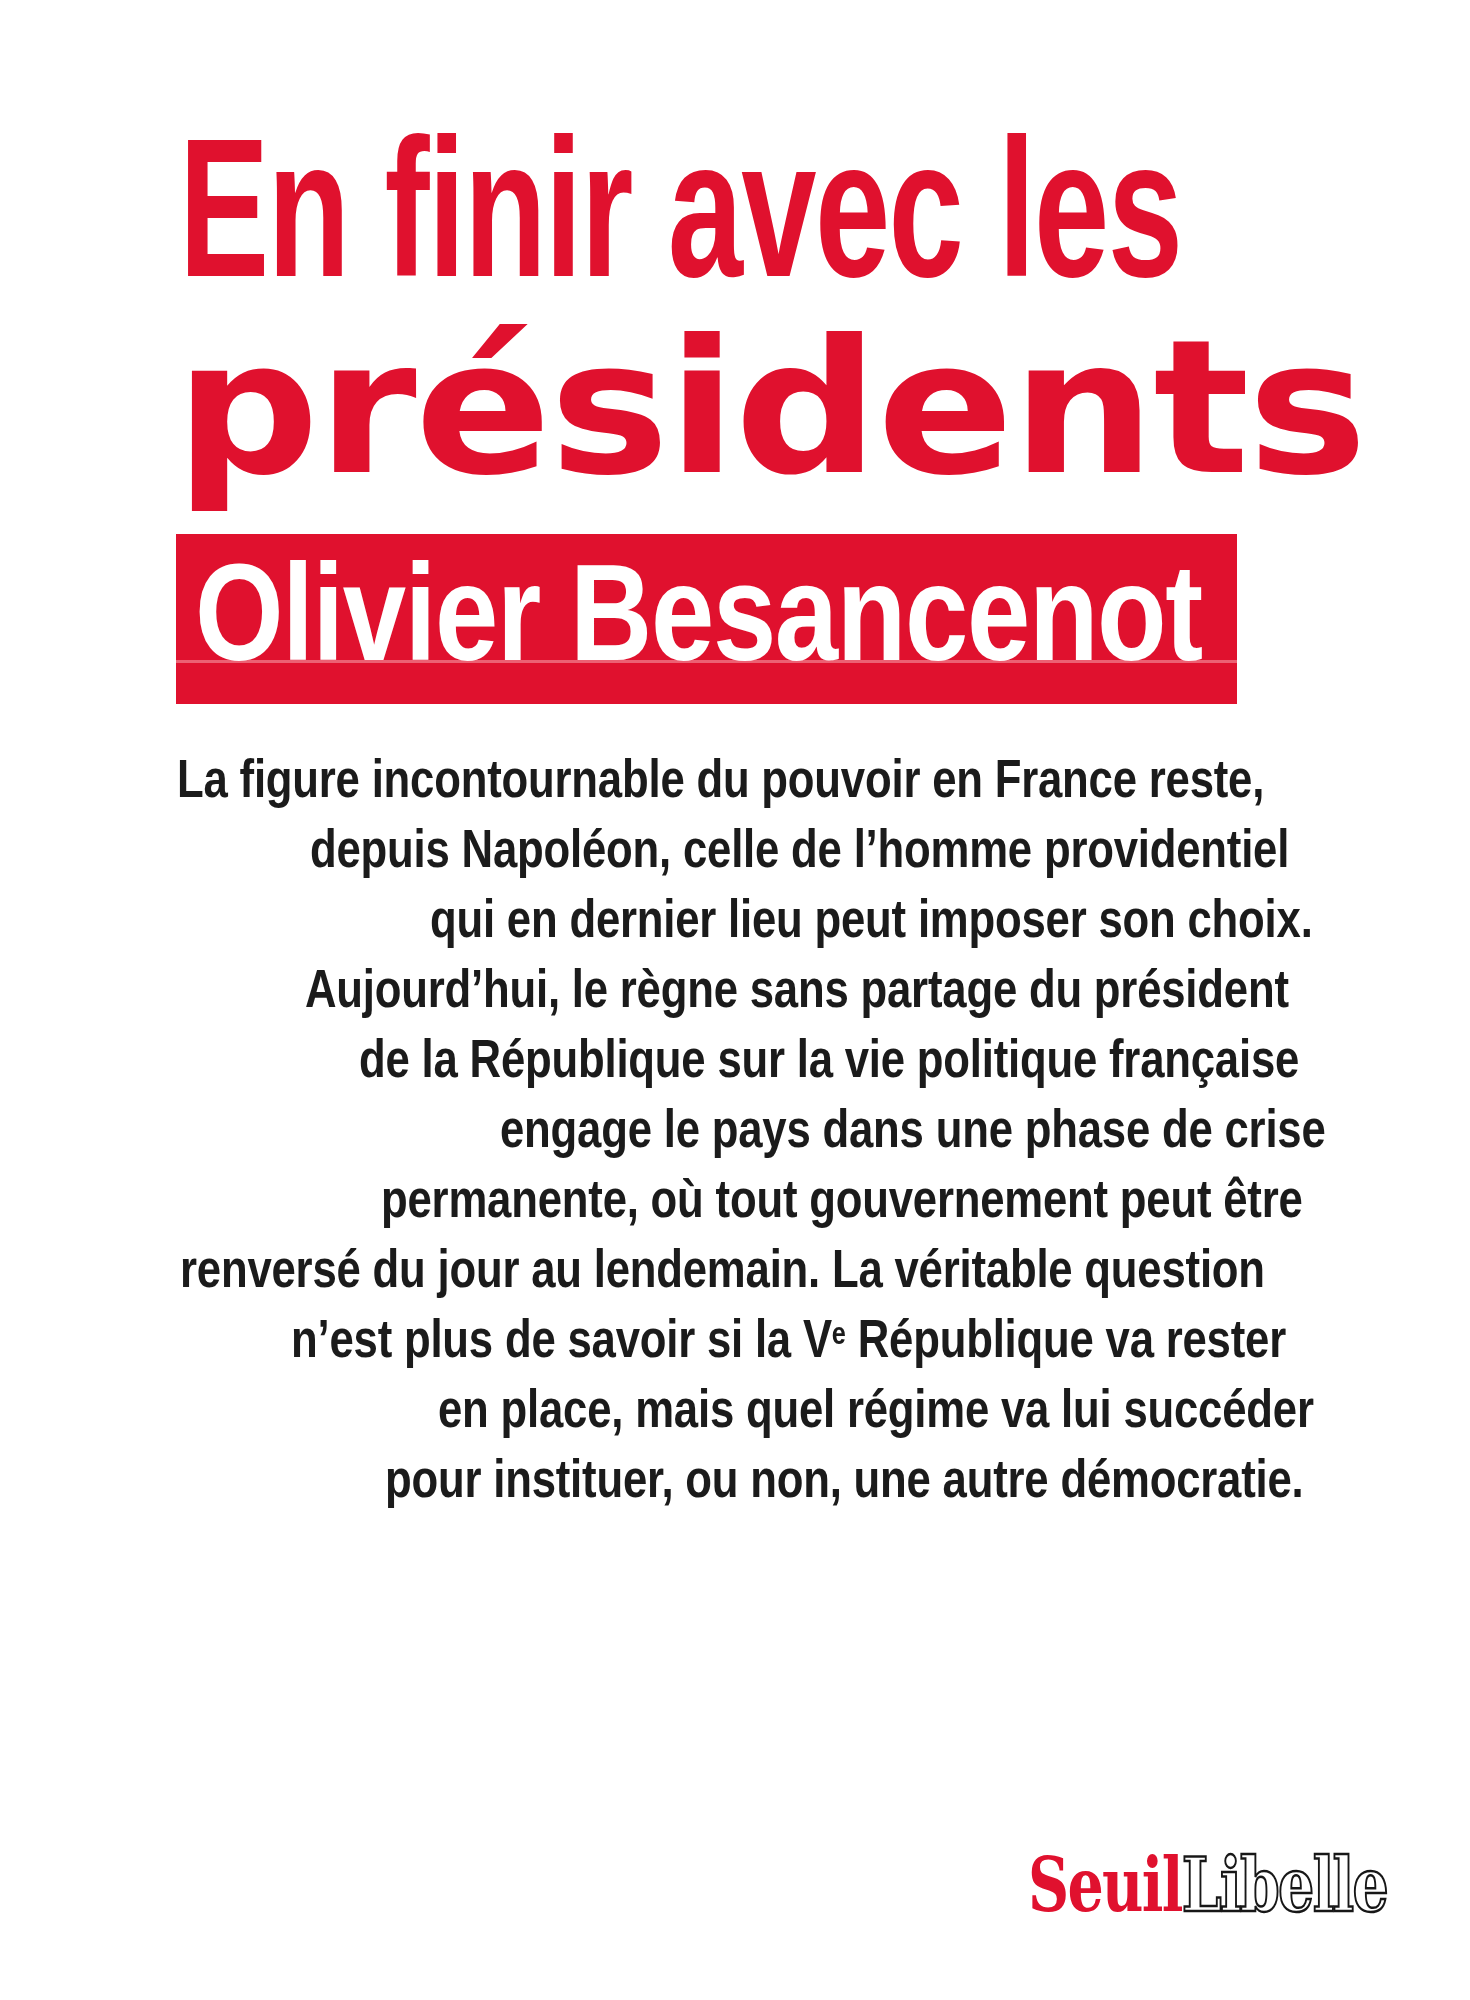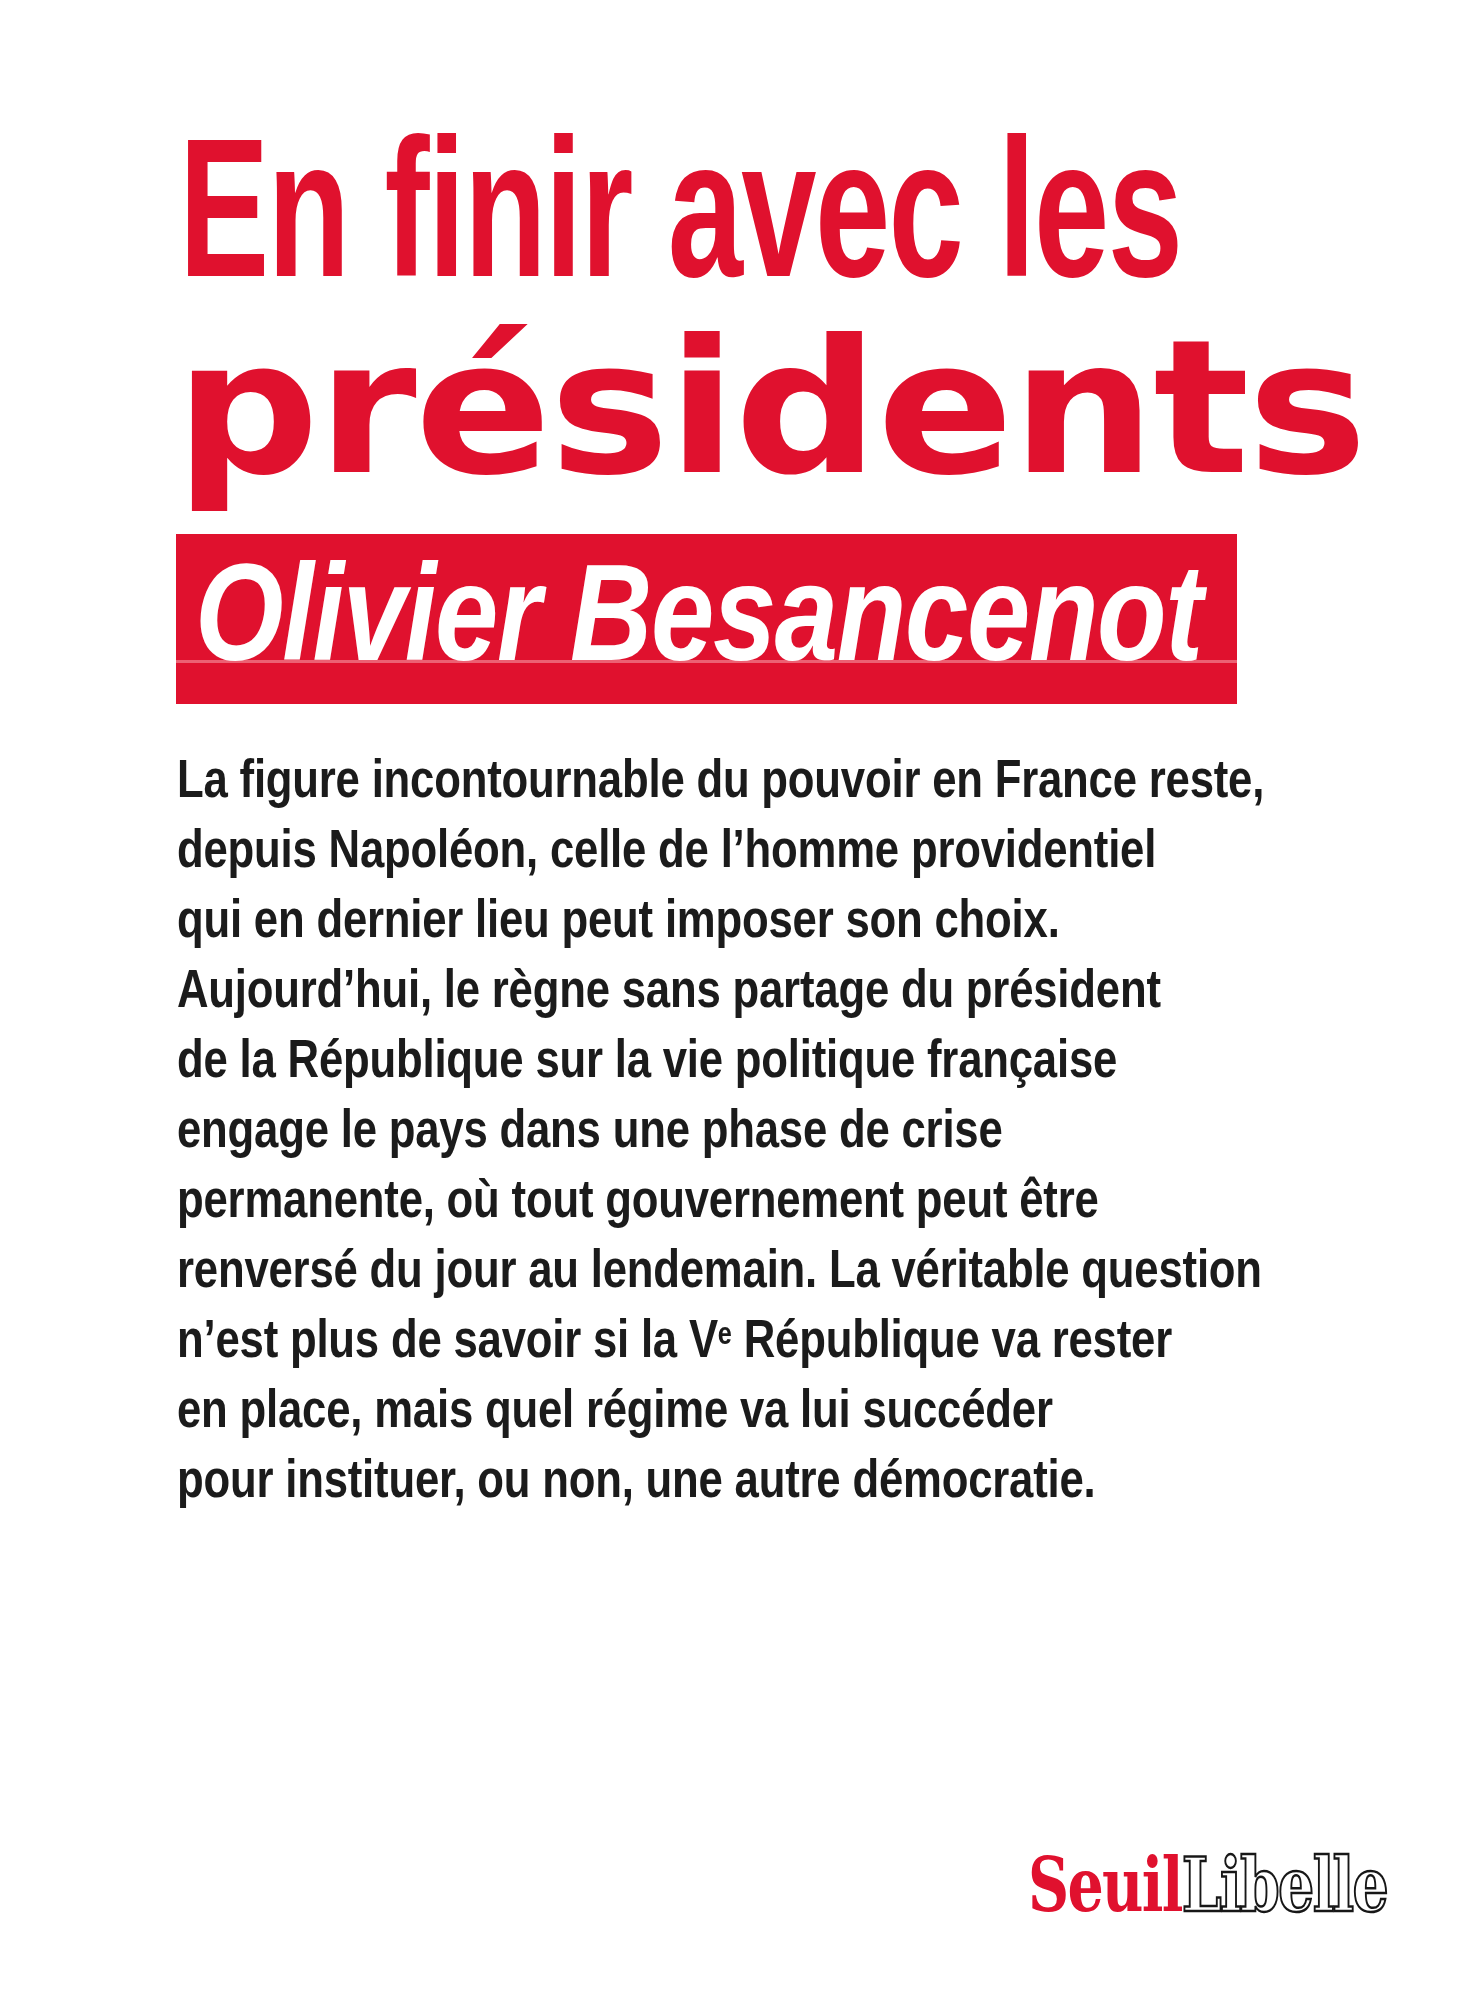--- a/index.html
+++ b/index.html
@@ -10,20 +10,21 @@
     margin:0;padding:0;
     width:1470px;height:2000px;
     background:#ffffff;
     overflow:hidden;
     font-family:"Liberation Sans", sans-serif;
   }
   .cover{
     position:absolute;left:0;top:0;
     width:1470px;height:2000px;
     background:#ffffff;
+    text-align:right;
   }
   
   .title-line1{
     position:absolute;left:179px;top:111px;
     font-size:196px;line-height:1;font-weight:bold;
     color:var(--red);
     white-space:nowrap;
     letter-spacing:-0.012em;
     transform:scaleX(0.69);
     transform-origin:0 0;
@@ -36,21 +37,20 @@
     white-space:nowrap;
     letter-spacing:-0.01em;
     transform:scaleX(1.09);
     transform-origin:0 0;
   }
   
   .author-band{
     position:absolute;left:176px;top:534px;
     width:1061px;height:170px;
     background:var(--red);
-    font-style:italic;
   }
   .author-band-rule{
     position:absolute;left:0;top:126px;
     width:100%;height:3px;
     background:rgba(255,230,230,0.38);
   }
   .author-name{
     position:absolute;left:19px;top:9px;
     font-size:138px;line-height:1;font-weight:bold;
     color:#ffffff;

